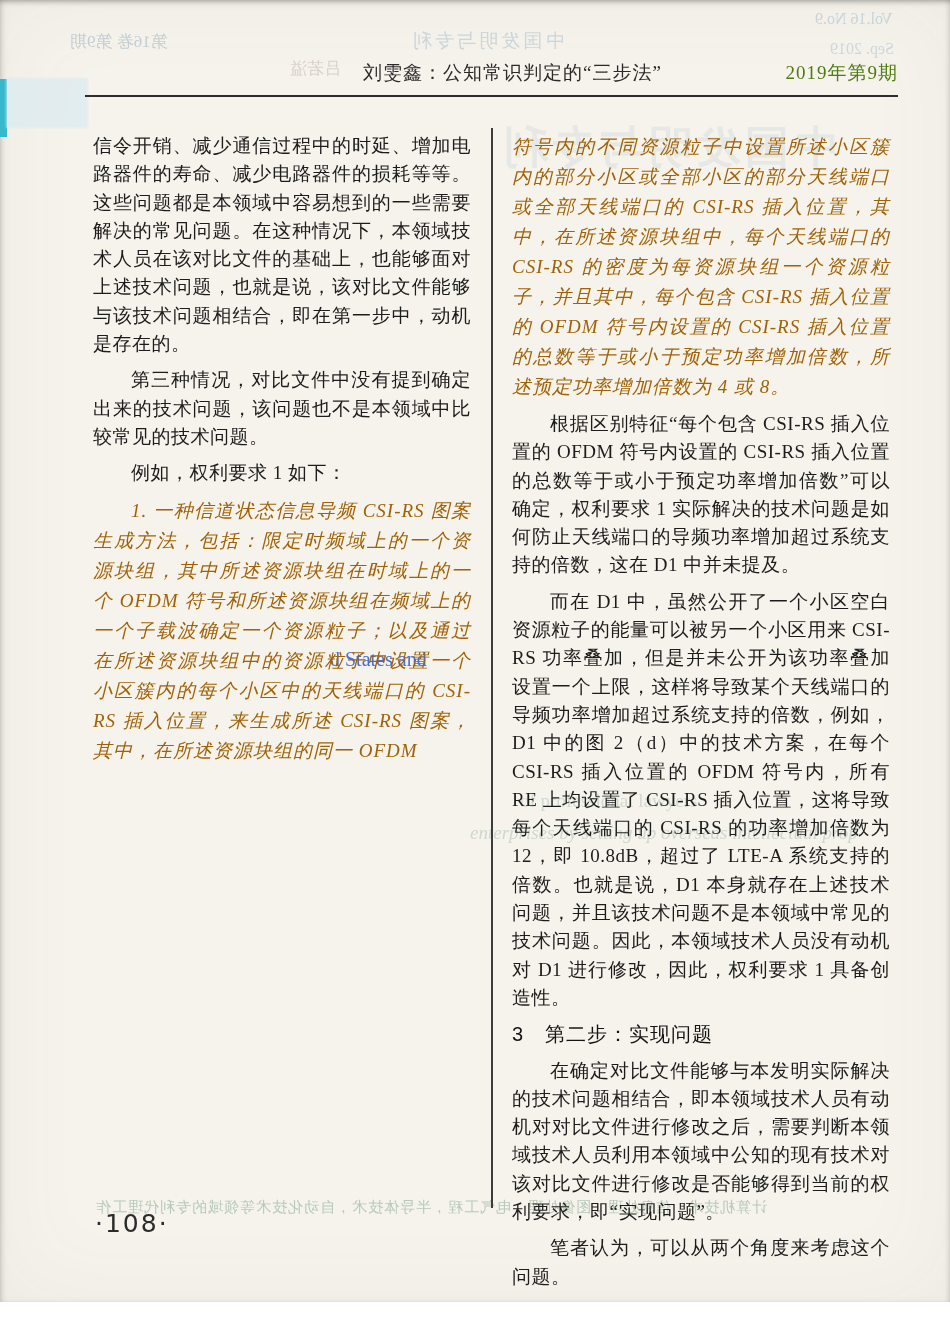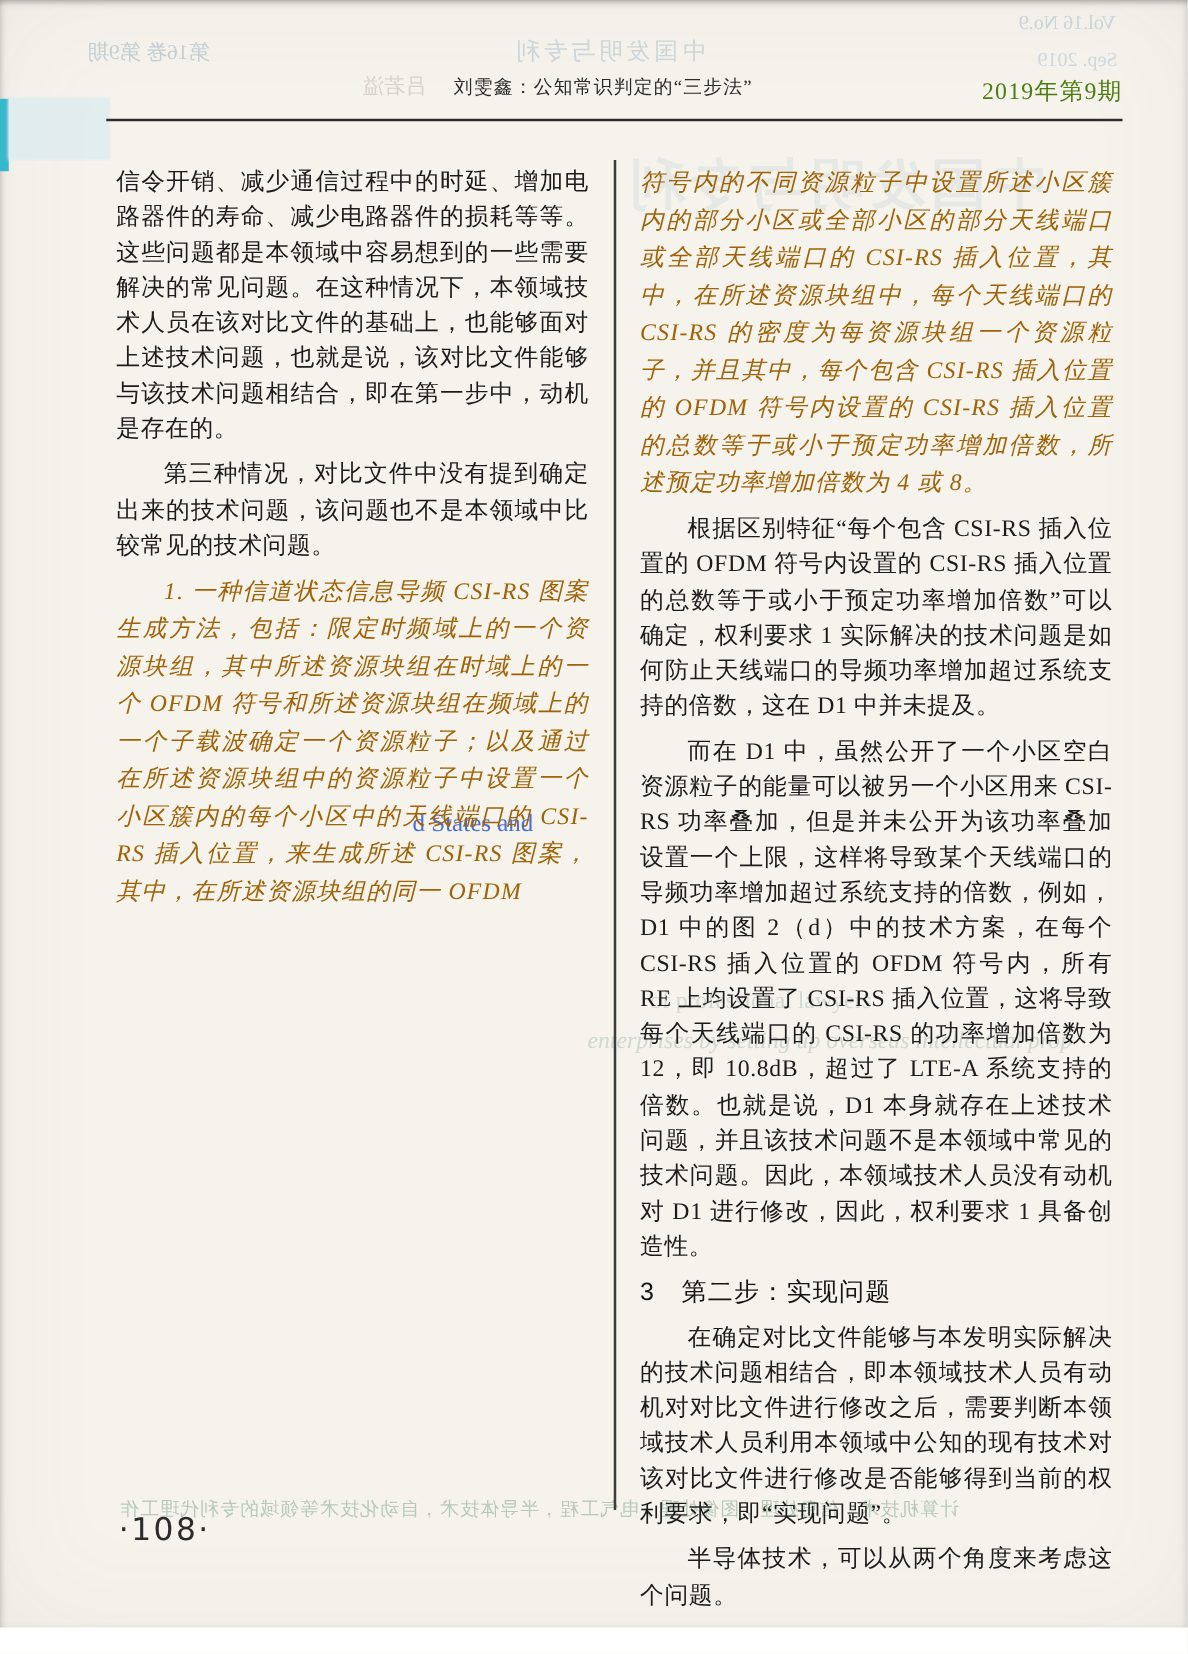--- a/index.html
+++ b/index.html
@@ -17,21 +17,21 @@
                inset -4px 0 9px -6px rgba(120,120,115,.4),
                inset 0 0 90px rgba(120,110,90,.06);
   }
   .bottom-strip{position:absolute;left:0;top:1302px;width:950px;height:21px;background:#ffffff;}
   
   .cyan-bar{position:absolute;left:0;top:79px;width:7px;height:58px;background:#38b8cd;filter:blur(.4px);}
   .blue-smudge{position:absolute;left:6px;top:78px;width:82px;height:50px;background:#dcebf0;opacity:.75;filter:blur(1px);}
 
   
   .hdr-title{
-    position:absolute;left:363px;top:60px;font-size:15px;color:#2a2a2a;
+    position:absolute;left:363px;top:60px;font-size:19px;color:#2a2a2a;
     letter-spacing:1px;white-space:nowrap;
   }
   .hdr-issue{
     position:absolute;right:52px;top:60px;font-size:19px;color:#4d7c0f;
     letter-spacing:1px;white-space:nowrap;
   }
   .hdr-rule{position:absolute;left:85px;top:95px;width:813px;height:2px;background:#2d2d2d;}
 
   
   .col{
@@ -95,29 +95,30 @@
 
   <div class="hdr-title">刘雯鑫：公知常识判定的“三步法”</div>
   <div class="hdr-issue">2019年第9期</div>
   <div class="hdr-rule"></div>
 
   <div class="col-divider"></div>
 
   <div class="col col-left">
     <p class="para">信令开销、减少通信过程中的时延、增加电路器件的寿命、减少电路器件的损耗等等。这些问题都是本领域中容易想到的一些需要解决的常见问题。在这种情况下，本领域技术人员在该对比文件的基础上，也能够面对上述技术问题，也就是说，该对比文件能够与该技术问题相结合，即在第一步中，动机是存在的。</p>
     <p class="para indent">第三种情况，对比文件中没有提到确定出来的技术问题，该问题也不是本领域中比较常见的技术问题。</p>
+    <p class="para indent">例如，权利要求 1 如下：</p>
     <p class="para indent claim">1. 一种信道状态信息导频 CSI-RS 图案生成方法，包括：限定时频域上的一个资源块组，其中所述资源块组在时域上的一个 OFDM 符号和所述资源块组在频域上的一个子载波确定一个资源粒子；以及通过在所述资源块组中的资源粒子中设置一个小区簇内的每个小区中的天线端口的 CSI-RS 插入位置，来生成所述 CSI-RS 图案，其中，在所述资源块组的同一 OFDM</p>
   </div>
 
   <div class="col col-right">
     <p class="para claim">符号内的不同资源粒子中设置所述小区簇内的部分小区或全部小区的部分天线端口或全部天线端口的 CSI-RS 插入位置，其中，在所述资源块组中，每个天线端口的 CSI-RS 的密度为每资源块组一个资源粒子，并且其中，每个包含 CSI-RS 插入位置的 OFDM 符号内设置的 CSI-RS 插入位置的总数等于或小于预定功率增加倍数，所述预定功率增加倍数为 4 或 8。</p>
     <p class="para indent">根据区别特征“每个包含 CSI-RS 插入位置的 OFDM 符号内设置的 CSI-RS 插入位置的总数等于或小于预定功率增加倍数”可以确定，权利要求 1 实际解决的技术问题是如何防止天线端口的导频功率增加超过系统支持的倍数，这在 D1 中并未提及。</p>
     <p class="para indent">而在 D1 中，虽然公开了一个小区空白资源粒子的能量可以被另一个小区用来 CSI-RS 功率叠加，但是并未公开为该功率叠加设置一个上限，这样将导致某个天线端口的导频功率增加超过系统支持的倍数，例如，D1 中的图 2（d）中的技术方案，在每个 CSI-RS 插入位置的 OFDM 符号内，所有 RE 上均设置了 CSI-RS 插入位置，这将导致每个天线端口的 CSI-RS 的功率增加倍数为 12，即 10.8dB，超过了 LTE-A 系统支持的倍数。也就是说，D1 本身就存在上述技术问题，并且该技术问题不是本领域中常见的技术问题。因此，本领域技术人员没有动机对 D1 进行修改，因此，权利要求 1 具备创造性。</p>
     <p class="para sec-heading">3　第二步：实现问题</p>
     <p class="para indent">在确定对比文件能够与本发明实际解决的技术问题相结合，即本领域技术人员有动机对对比文件进行修改之后，需要判断本领域技术人员利用本领域中公知的现有技术对该对比文件进行修改是否能够得到当前的权利要求，即“实现问题”。</p>
-    <p class="para indent">半导体技术，可以从两个角度来考虑这个问题。</p>
+    <p class="para indent">笔者认为，可以从两个角度来考虑这个问题。</p>
     <p class="para indent">从最接近的现有技术 D1 出发，考虑在 D1 的基础上，在面对本发明实际要解决的技术问题时，采用本领域中的公知技术，能够得到什么样的技术方案。然后，将得到的技术方案与当前的权利要求的技术方案相比，如果是类似的，则可以说明当前的权利要求相对于该对比文件和公知常识不具备创造性；如果相差</p>
   </div>
 
   <div class="page-num">·108·</div>
 </div>
 
 <div class="bottom-strip"></div>
 
 </body></html>

